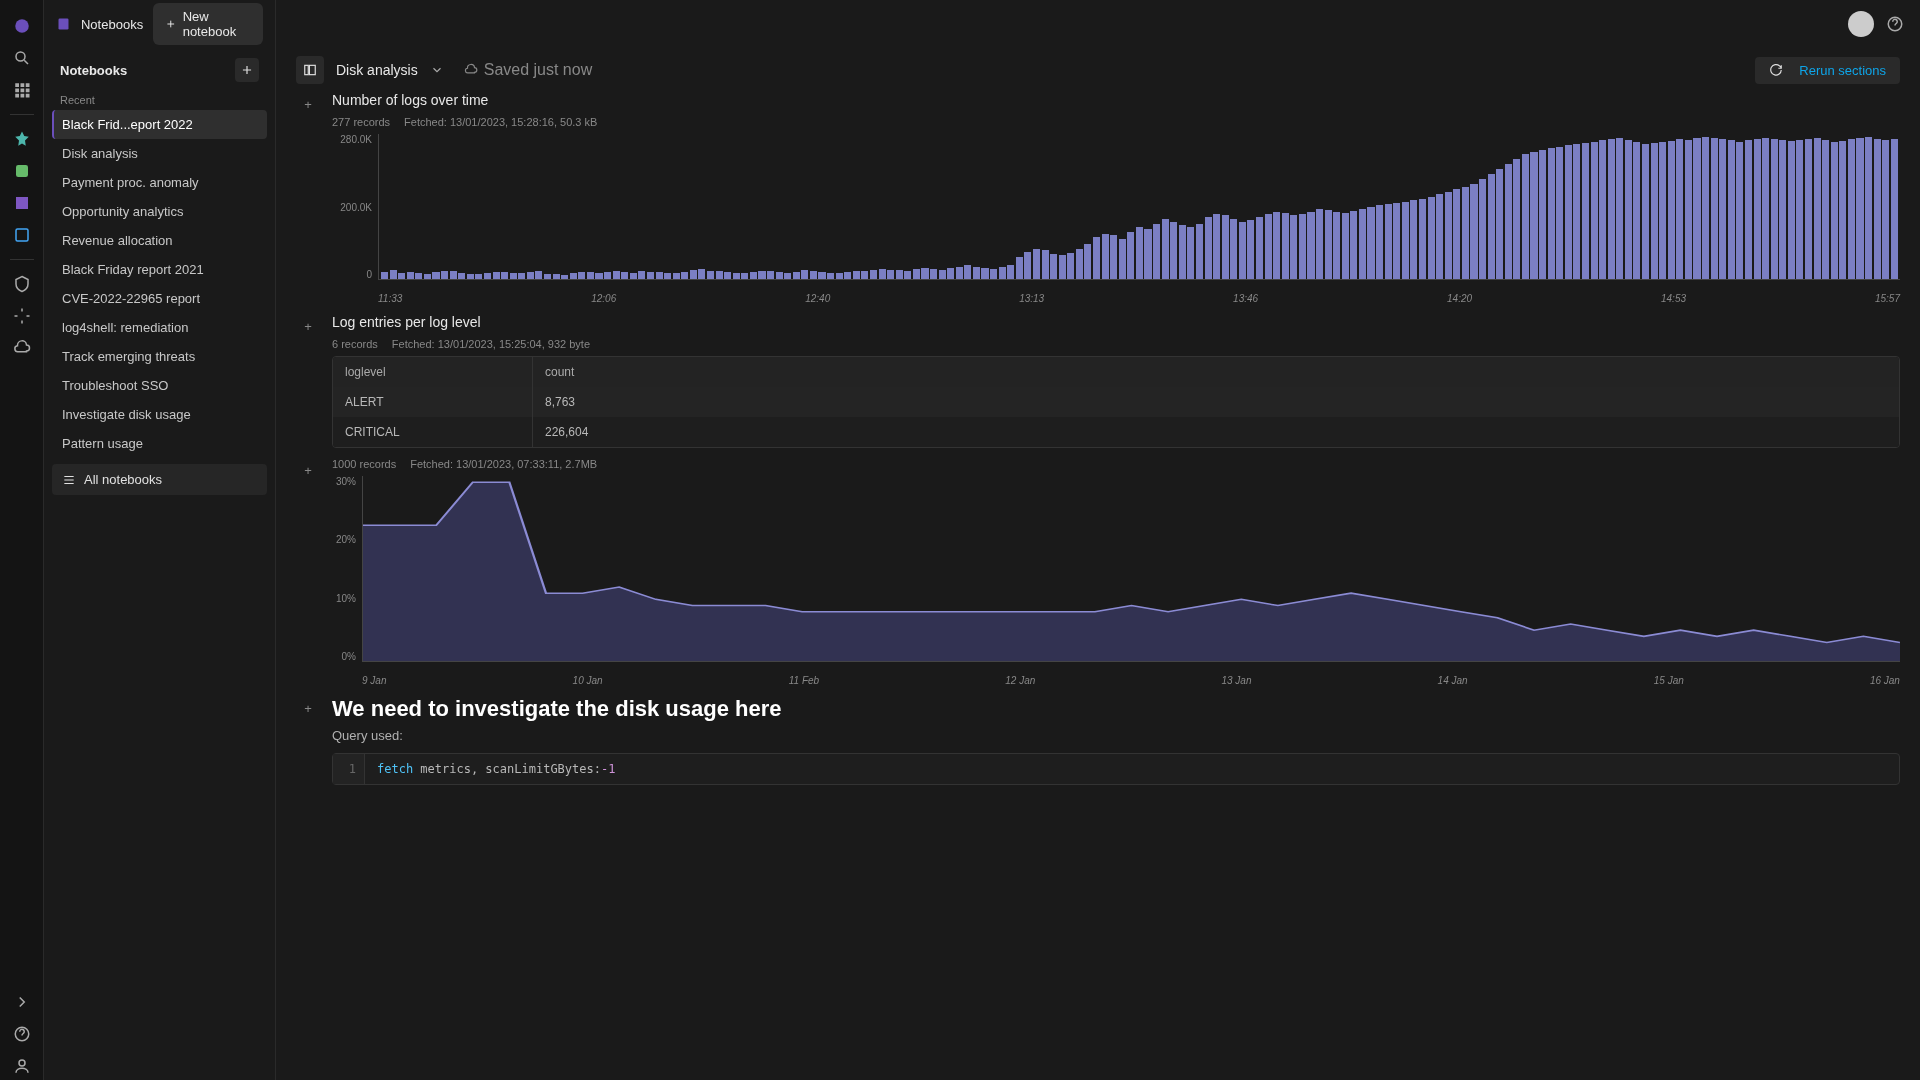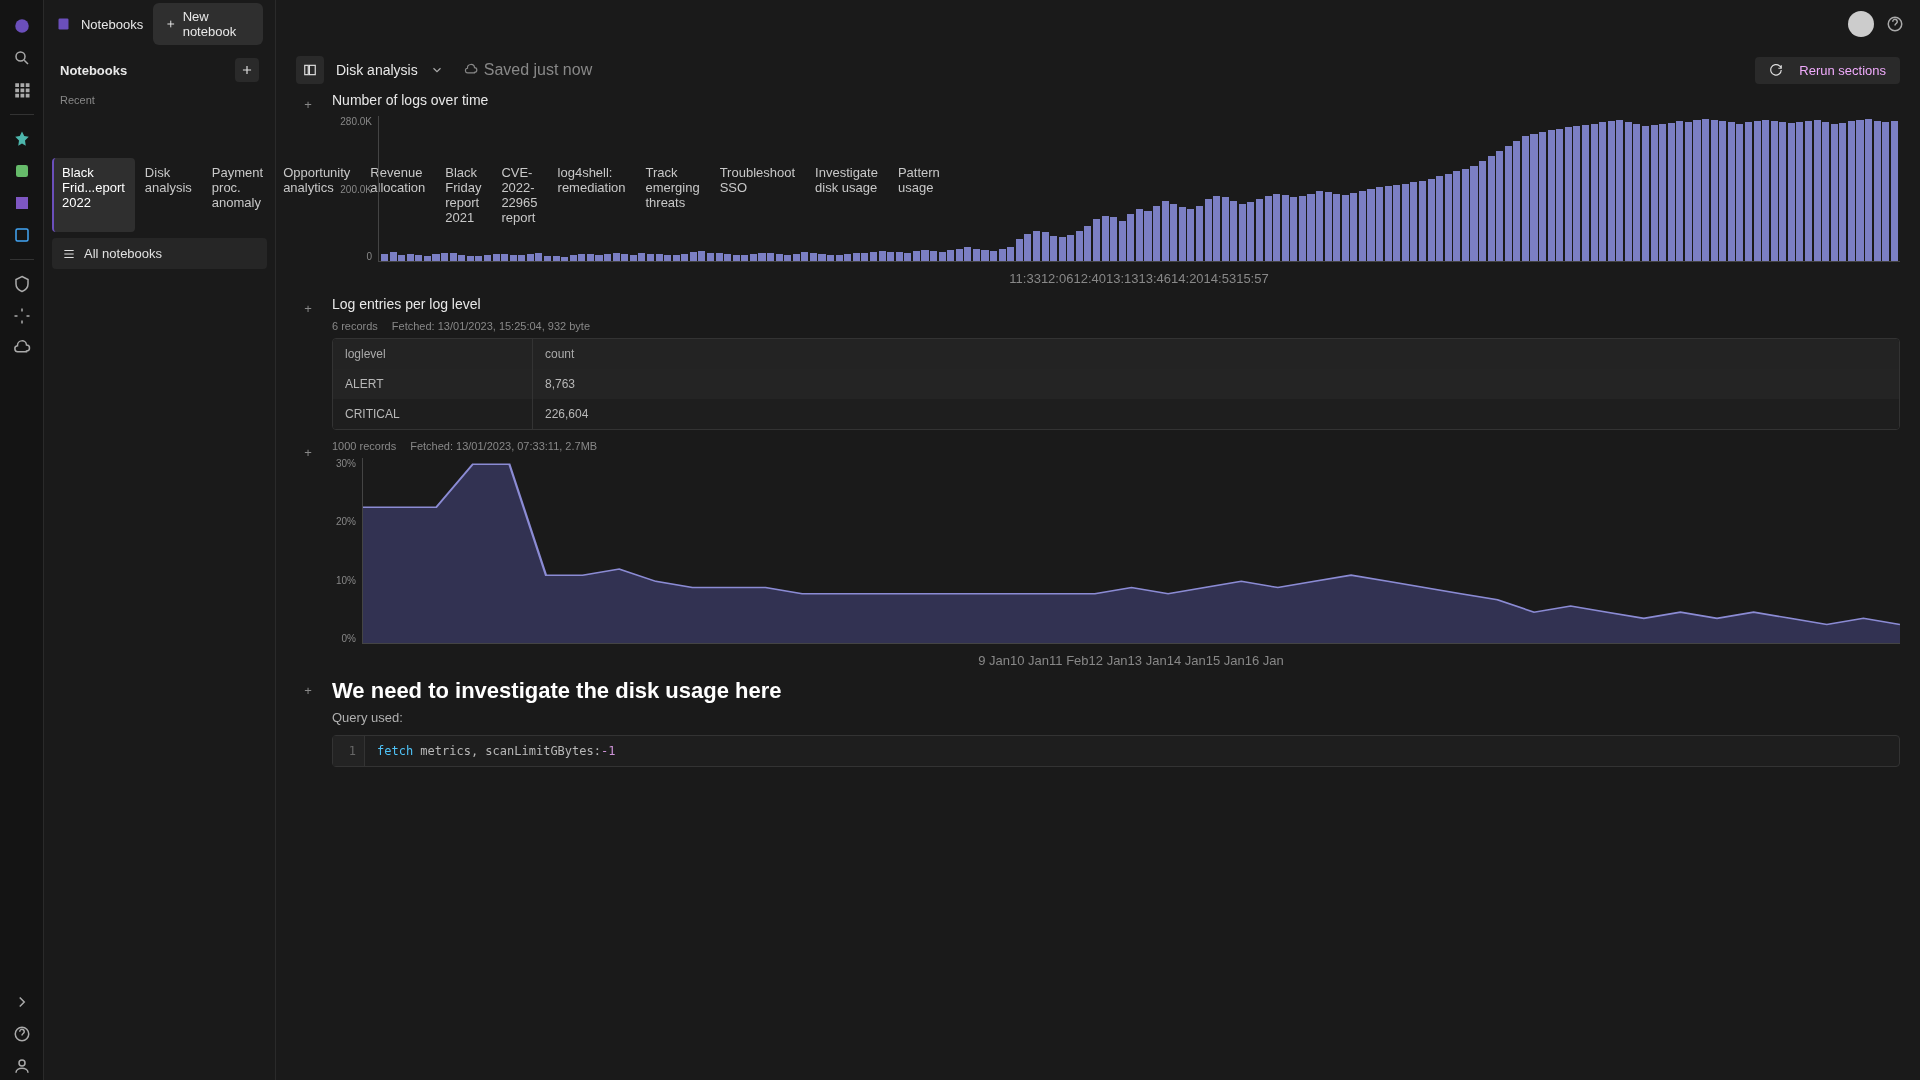--- a/index.html
+++ b/index.html
@@ -12,44 +12,44 @@
 .rail-spacer { flex: 1; }
 .sidebar { width: 232px; background: #1a1a1a; display: flex; flex-direction: column; border-right: 1px solid #2a2a2a; }
 .top-bar { height: 48px; display: flex; align-items: center; padding: 0 12px; gap: 10px; }
 .top-bar .app-ico { width: 18px; height: 18px; }
 .top-bar .title { color: #e8e8e8; font-weight: 500; }
 .new-btn { display: flex; align-items: center; gap: 6px; background: #2f2f2f; color: #e8e8e8; padding: 6px 12px; border-radius: 6px; cursor: pointer; }
 .side-head { display: flex; align-items: center; justify-content: space-between; padding: 10px 16px 8px; }
 .side-head span { font-weight: 600; color: #e8e8e8; }
 .add-ico { width: 24px; height: 24px; display: flex; align-items: center; justify-content: center; background: #2a2a2a; border-radius: 4px; cursor: pointer; }
 .recent-lbl { padding: 4px 16px; font-size: 11px; color: #888; }
-.nb-list { display: flex; flex-direction: row; padding: 0 8px; margin-top: 48px; }
+.nb-list { display: flex; flex-direction: column; padding: 0 8px; }
 .nb-item { padding: 7px 10px; border-radius: 4px; cursor: pointer; color: #c8c8c8; font-size: 13px; }
 .nb-item.active { background: #2f2f2f; color: #fff; border-left: 2px solid #6b4fbb; padding-left: 8px; }
 .all-nb { display: flex; align-items: center; gap: 8px; padding: 8px 10px; margin: 6px 8px; background: #262626; border-radius: 4px; cursor: pointer; color: #e0e0e0; }
 .main { flex: 1; display: flex; flex-direction: column; overflow: hidden; }
 .header { height: 48px; display: flex; align-items: center; padding: 0 16px; justify-content: flex-end; }
 .avatar { width: 26px; height: 26px; border-radius: 50%; background: #ccc; margin-right: 12px; }
 .help-ico { cursor: pointer; }
 .page-bar { height: 44px; display: flex; align-items: center; padding: 0 20px; gap: 12px; }
 .outline-ico { width: 28px; height: 28px; display: flex; align-items: center; justify-content: center; background: #2a2a2a; border-radius: 4px; cursor: pointer; }
 .page-title { color: #e8e8e8; font-weight: 500; font-size: 14px; }
 .chev { cursor: pointer; }
 .saved { display: flex; align-items: center; gap: 6px; color: #888; font-size: 16px; margin-left: 8px; }
 .spacer { flex: 1; }
-.rerun { display: flex; align-items: center; gap: 16px; background: #2a2a2a; padding: 6px 14px; border-radius: 4px; cursor: pointer; color: #f0abfc; }
+.rerun { display: flex; align-items: center; gap: 16px; background: #2a2a2a; padding: 6px 14px; border-radius: 4px; cursor: pointer; color: #0ea5e9; }
 .content { flex: 1; overflow-y: auto; padding: 0 20px 20px; }
 .section { position: relative; margin-left: 36px; margin-bottom: 10px; }
 .add-cell { position: absolute; left: -36px; top: 0; width: 24px; height: 24px; display: flex; align-items: center; justify-content: center; cursor: pointer; color: #888; }
 .sec-title { color: #e8e8e8; font-size: 14px; margin-bottom: 8px; }
 .meta { display: flex; gap: 14px; color: #888; font-size: 11px; margin-bottom: 6px; }
 .chart { position: relative; height: 170px; }
 .y-axis { position: absolute; left: 0; top: 0; bottom: 24px; width: 46px; display: flex; flex-direction: column; justify-content: space-between; text-align: right; font-size: 10px; color: #888; padding-right: 6px; }
 .plot { position: absolute; left: 46px; right: 0; top: 0; bottom: 24px; border-left: 1px solid #444; border-bottom: 1px solid #444; }
-.x-axis { position: absolute; left: 46px; right: 0; bottom: 0; display: flex; justify-content: center; font-size: 13px; color: #888; }
+.x-axis { position: absolute; left: 46px; right: 0; bottom: 0; display: flex; justify-content: space-between; font-size: 10px; color: #888; font-style: italic; }
 .bars { display: flex; align-items: flex-end; height: 100%; gap: 1.5px; padding: 0 2px; }
 .bar { flex: 1; background: #7b7fc4; }
 .table { border: 1px solid #333; border-radius: 4px; overflow: hidden; }
 .table-row { display: flex; }
 .table-row.head { background: #232323; }
 .table-row:nth-child(odd):not(.head) { background: #1e1e1e; }
 .table-row:nth-child(even):not(.head) { background: #242424; }
 .cell { padding: 8px 12px; font-size: 12px; }
 .cell.c1 { width: 200px; border-right: 1px solid #333; }
 .cell.c2 { flex: 1; }
@@ -229,20 +229,24 @@
           </svg>
         <span>Rerun sections</span>
       </div>
     </div>
 
     <div class="content">
 
       <div class="section">
         <div class="add-cell">+</div>
         <div class="sec-title">Number of logs over time</div>
+        <div class="meta">
+          <span>277 records</span>
+          <span>Fetched: 13/01/2023, 15:28:16, 50.3 kB</span>
+        </div>
         <div class="chart">
           <div class="y-axis">
             <span>280.0K</span>
             <span>200.0K</span>
             <span>0</span>
           </div>
           <div class="plot">
               <div class="bars" id="bars1">
                 <div class="bar" style="height: 5.17241%;"></div>
                 <div class="bar" style="height: 6.2069%;"></div>

